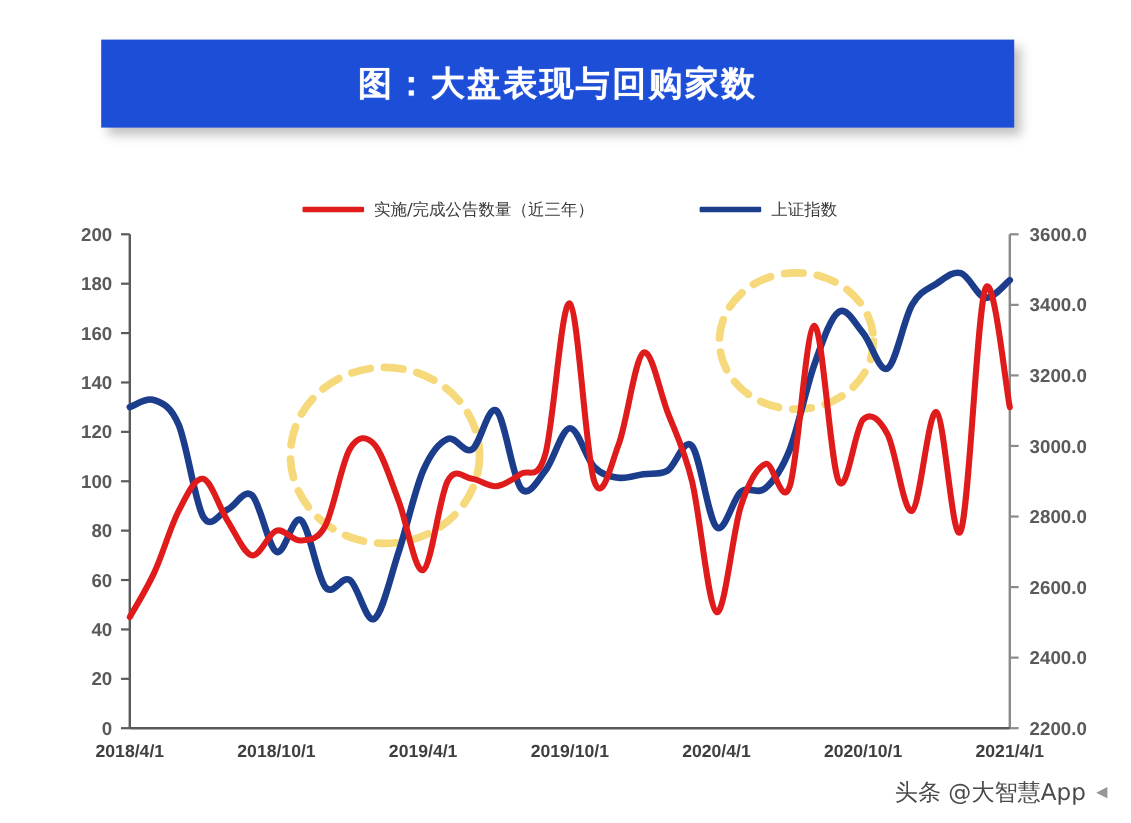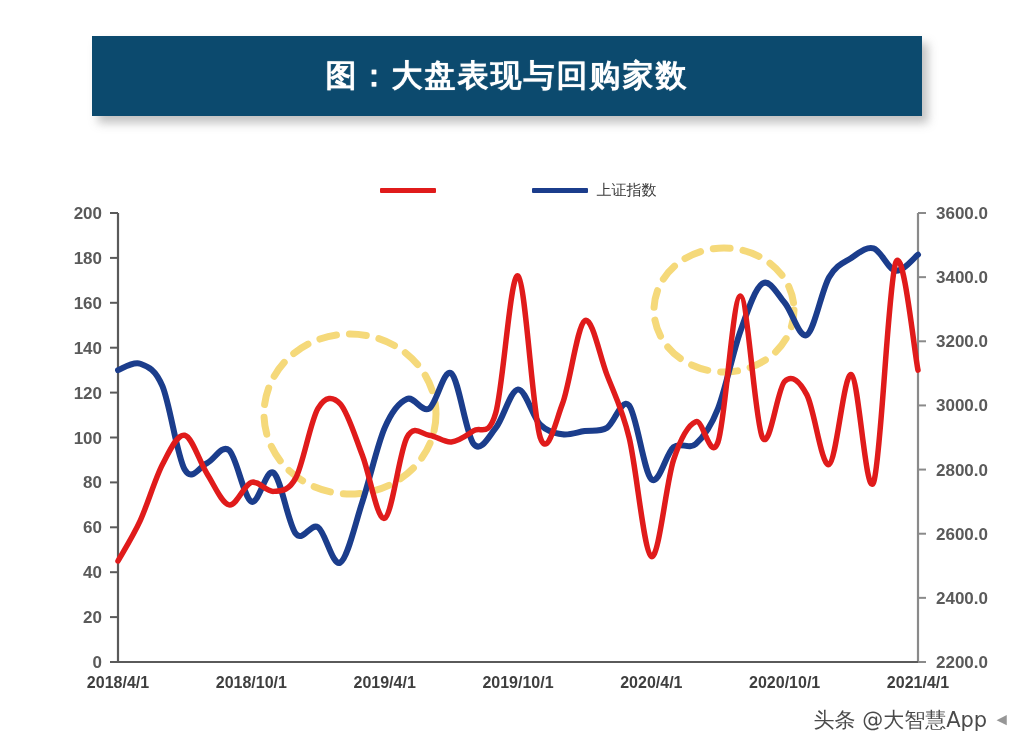--- a/index.html
+++ b/index.html
@@ -15,21 +15,21 @@
     overflow: hidden;
   }
 
   
   #title-banner {
     position: absolute;
     left: 92px;
     top: 36px;
     width: 830px;
     height: 80px;
-    background: #0c4a6e;
+    background: #1d4ed8;
     box-shadow: 6px 7px 9px rgba(120,120,120,0.45);
     display: flex;
     align-items: center;
     justify-content: center;
   }
   #title-text {
     color: #ffffff;
     font-size: 31px;
     font-weight: bold;
     letter-spacing: 2px;
@@ -117,20 +117,21 @@
 </head>
 <body>
 
 <div id="title-banner">
   <span id="title-text">图：大盘表现与回购家数</span>
 </div>
 
 <div id="legend">
   <div class="legend-entry">
     <span class="legend-swatch red"></span>
+    <span class="legend-label">实施/完成公告数量（近三年）</span>
   </div>
   <div class="legend-entry">
     <span class="legend-swatch blue"></span>
     <span class="legend-label">上证指数</span>
   </div>
 </div>
 
 <div id="chart-area">
   <svg id="chart-svg" width="1028" height="748">
 

